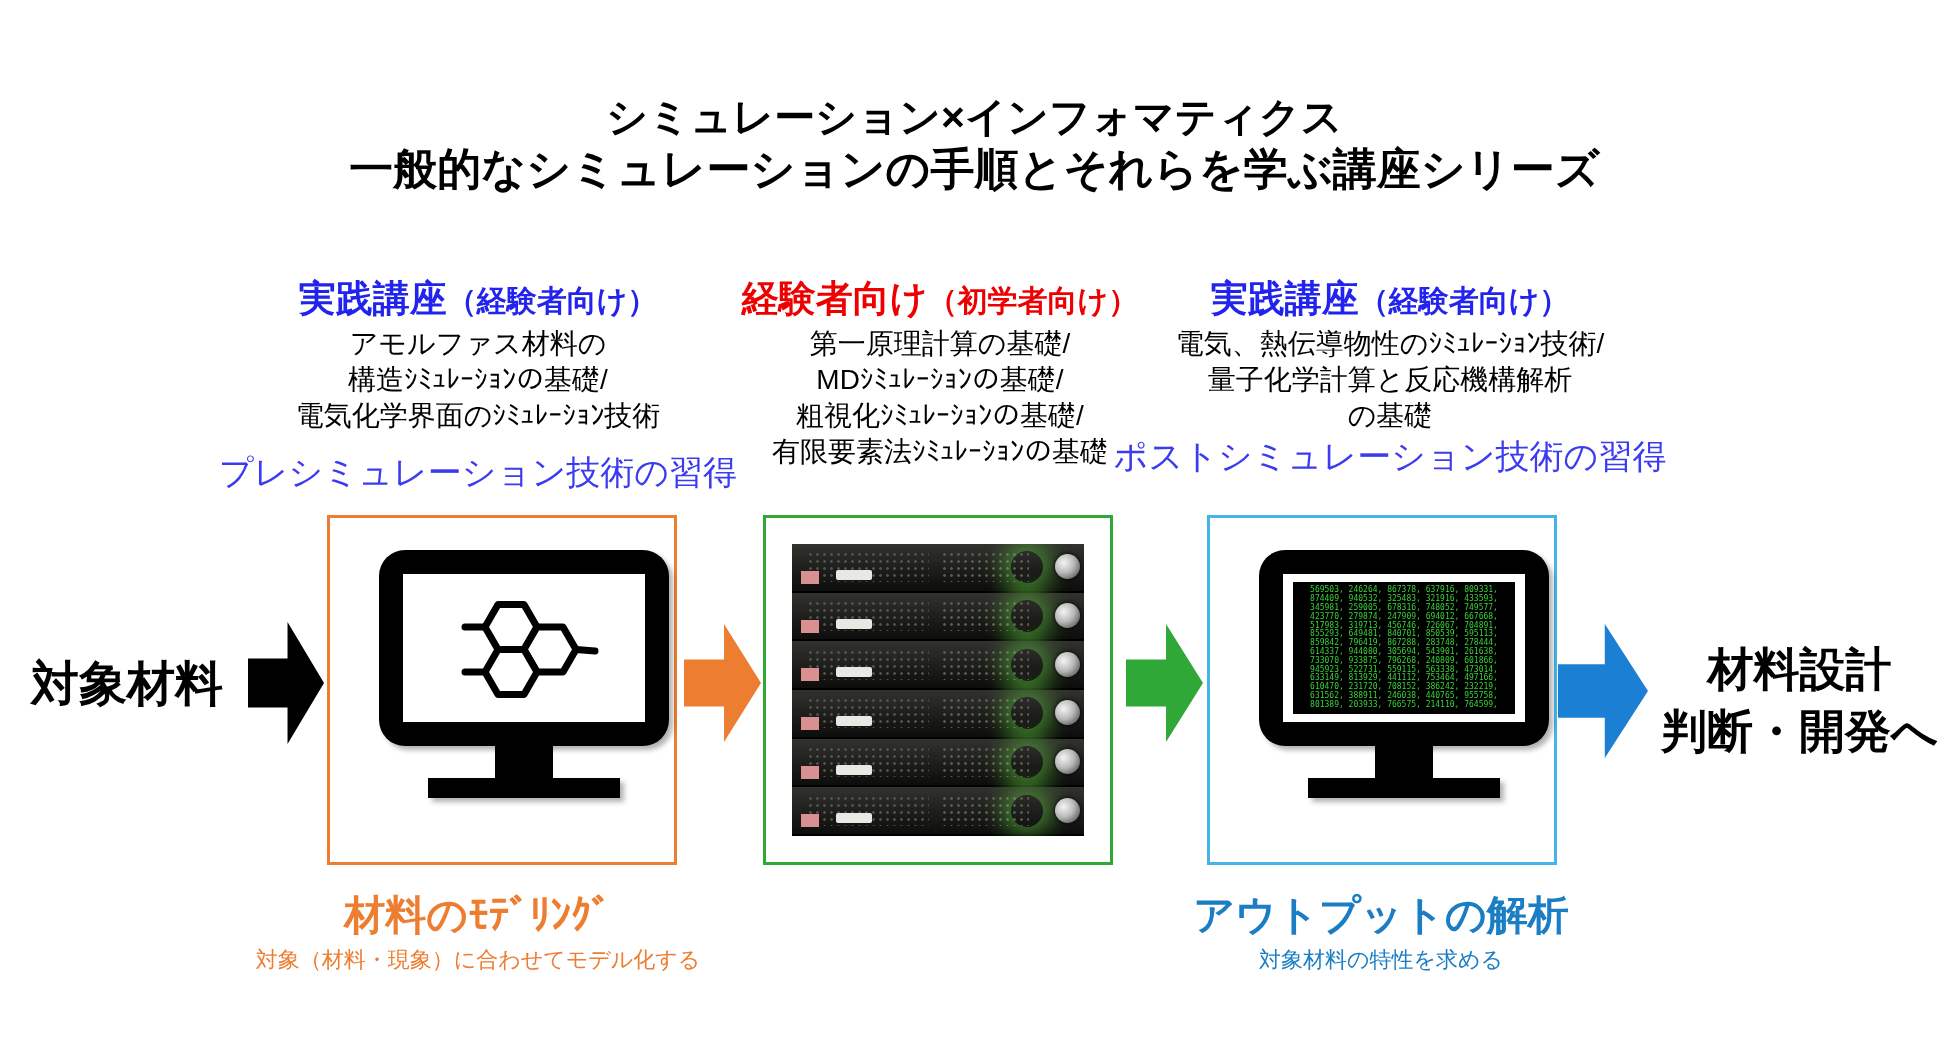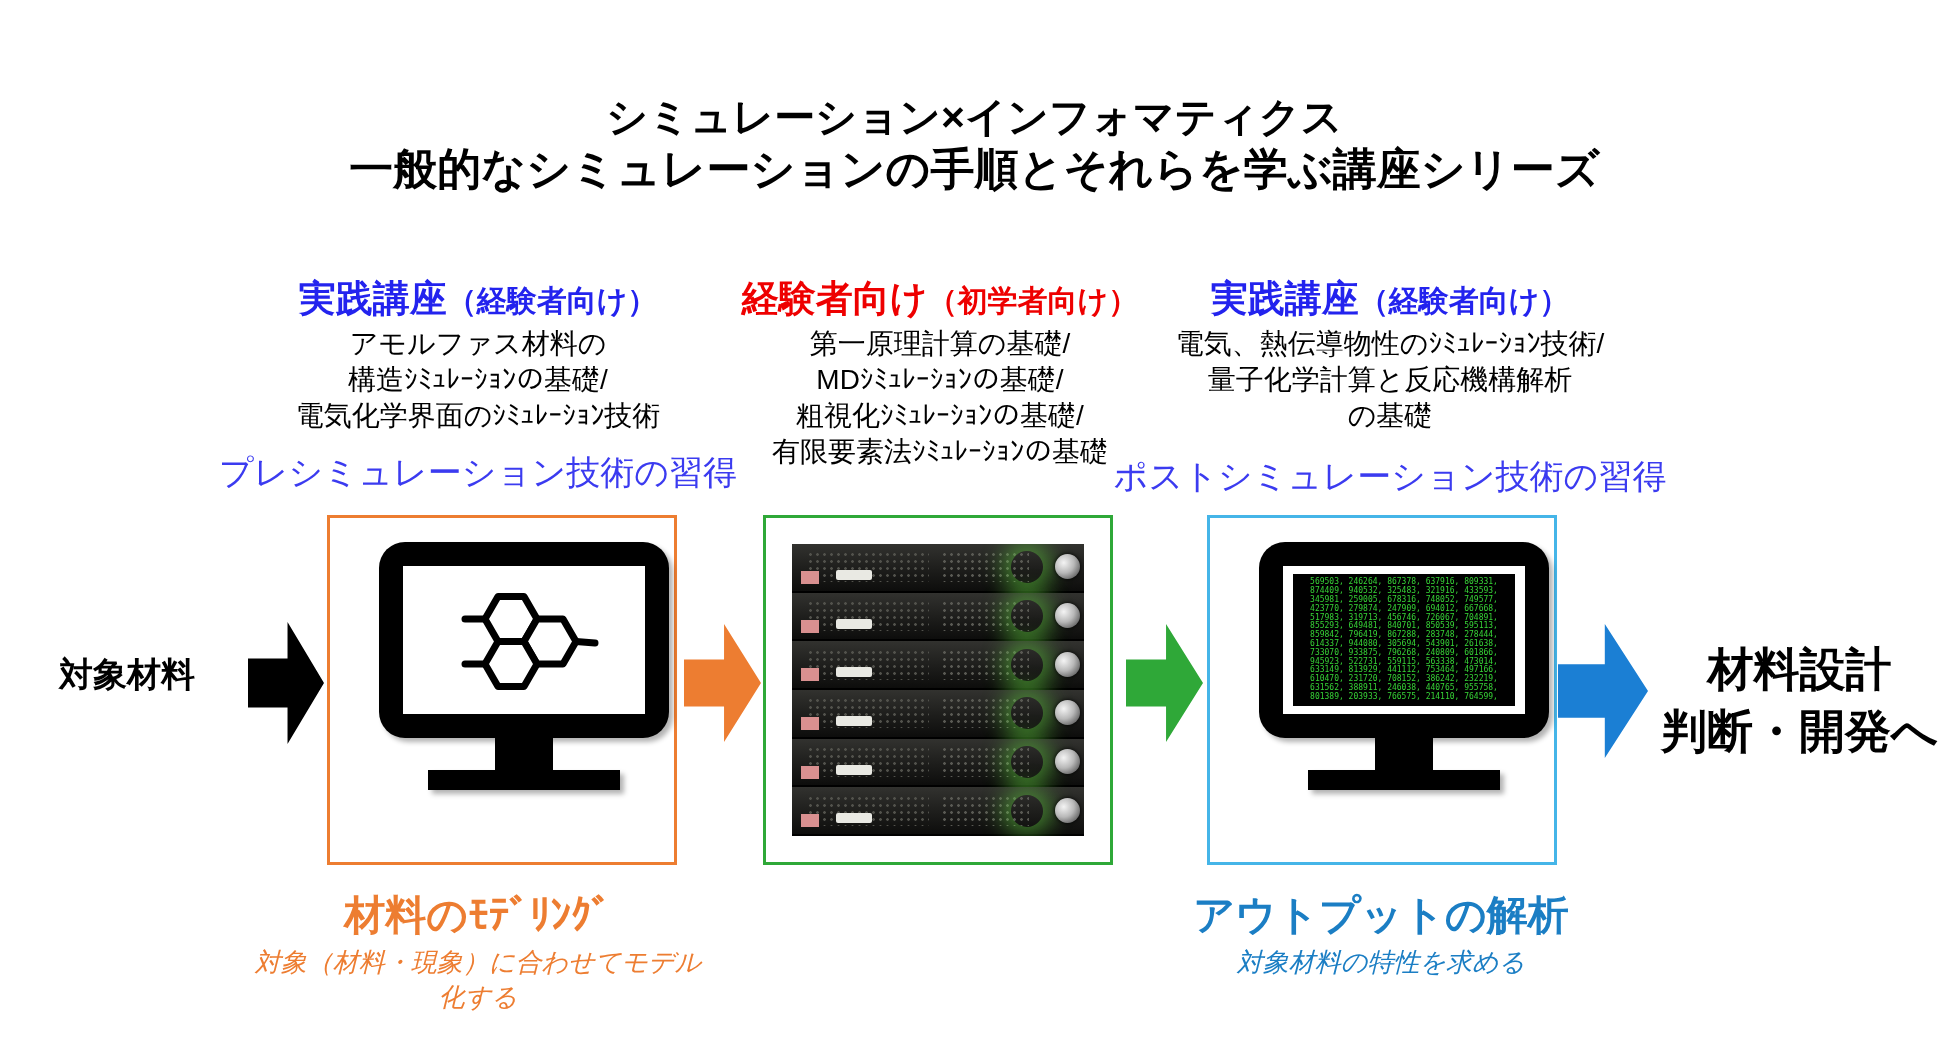--- a/index.html
+++ b/index.html
@@ -19,30 +19,30 @@
   .col-header{font-size:37px;font-weight:bold;line-height:46px;}
   .hdr-paren{font-size:30px;}
   .hdr-blue{color:#2323ee;}
   .hdr-red{color:#ee0000;}
   .col-body{font-size:28px;line-height:36px;color:#000;white-space:pre-line;margin-top:2px;}
   .col-sub{font-size:34px;font-weight:normal;}
   .sub-blue{color:#3b3bf0;}
   .sub-red{color:#ee2222;}
   .col1 .col-sub{margin-top:16px;}
   .col2 .col-sub{margin-top:8px;}
-  .col3 .col-sub{margin-top:20px;text-align:center;}
+  .col3 .col-sub{margin-top:0;text-align:center;}
 
   
   .flow-box{position:absolute;top:515px;width:350px;height:350px;border:3px solid;background:#fff;box-sizing:border-box;}
   .box1{left:327px;border-color:#ed7d31;}
   .box2{left:763px;border-color:#2fa838;}
   .box3{left:1207px;border-color:#45b5e8;}
 
   
-  .monitor{position:absolute;left:50%;top:24px;transform:translateX(-50%);width:290px;padding-left:44px;}
+  .monitor{position:absolute;left:50%;top:32px;transform:translateX(-50%);width:290px;padding-left:44px;}
   .m-frame{height:196px;background:#000;border-radius:26px;position:relative;box-shadow:4px 4px 5px rgba(0,0,0,.30);}
   .m-inner{position:absolute;left:24px;right:24px;top:24px;bottom:24px;background:#fff;
            display:flex;align-items:center;justify-content:center;}
   .m-neck{width:58px;height:32px;background:#000;margin:0 auto;}
   .m-base{width:192px;height:20px;background:#000;margin:0 auto;box-shadow:4px 4px 5px rgba(0,0,0,.30);}
 
   
   .terminal{position:absolute;left:10px;right:10px;top:8px;bottom:8px;background:#000;
             display:flex;align-items:center;justify-content:center;overflow:hidden;}
   .terminal pre{margin:0;font-family:"DejaVu Sans Mono","Liberation Mono",monospace;
@@ -69,31 +69,31 @@
 
   
   .fat-arrow{position:absolute;clip-path:polygon(0% 30%,52% 30%,52% 0%,100% 50%,52% 100%,52% 70%,0% 70%);}
   .arrow-input{left:248px;top:622px;width:76px;height:122px;background:#000;}
   .arrow-2{left:684px;top:624px;width:77px;height:118px;background:#ed7d31;}
   .arrow-3{left:1126px;top:624px;width:77px;height:118px;background:#2fa838;}
   .arrow-4{left:1558px;top:624px;width:90px;height:134px;background:#1b7fd4;}
 
   
   .input-label{position:absolute;left:12px;top:652px;width:230px;text-align:center;
-               font-size:34px;font-weight:bold;color:#000;}
+               font-size:48px;font-weight:bold;color:#000;}
   .output-label{position:absolute;left:1650px;top:638px;width:299px;text-align:center;
                 font-size:46px;font-weight:bold;line-height:62px;color:#000;}
 
   
   .bottom-label{position:absolute;top:891px;text-align:center;}
   .bl1{left:252px;width:452px;color:#ed7d31;}
   .bl2{left:714px;width:452px;color:#2fa838;}
   .bl3{left:1155px;width:452px;color:#1b7ec4;}
   .bl-title{font-size:41px;font-weight:bold;line-height:48px;}
-  .bl-sub{font-size:26px;margin-top:6px;font-style:italic;}
+  .bl-sub{font-size:22px;margin-top:6px;}
 </style>
 </head>
 <body>
 
 <div class="stage">
 
   <div class="title">
     <div class="title-l1">シミュレーション×インフォマティクス</div>
     <div class="title-l2">一般的なシミュレーションの手順とそれらを学ぶ講座シリーズ</div>
   </div>

